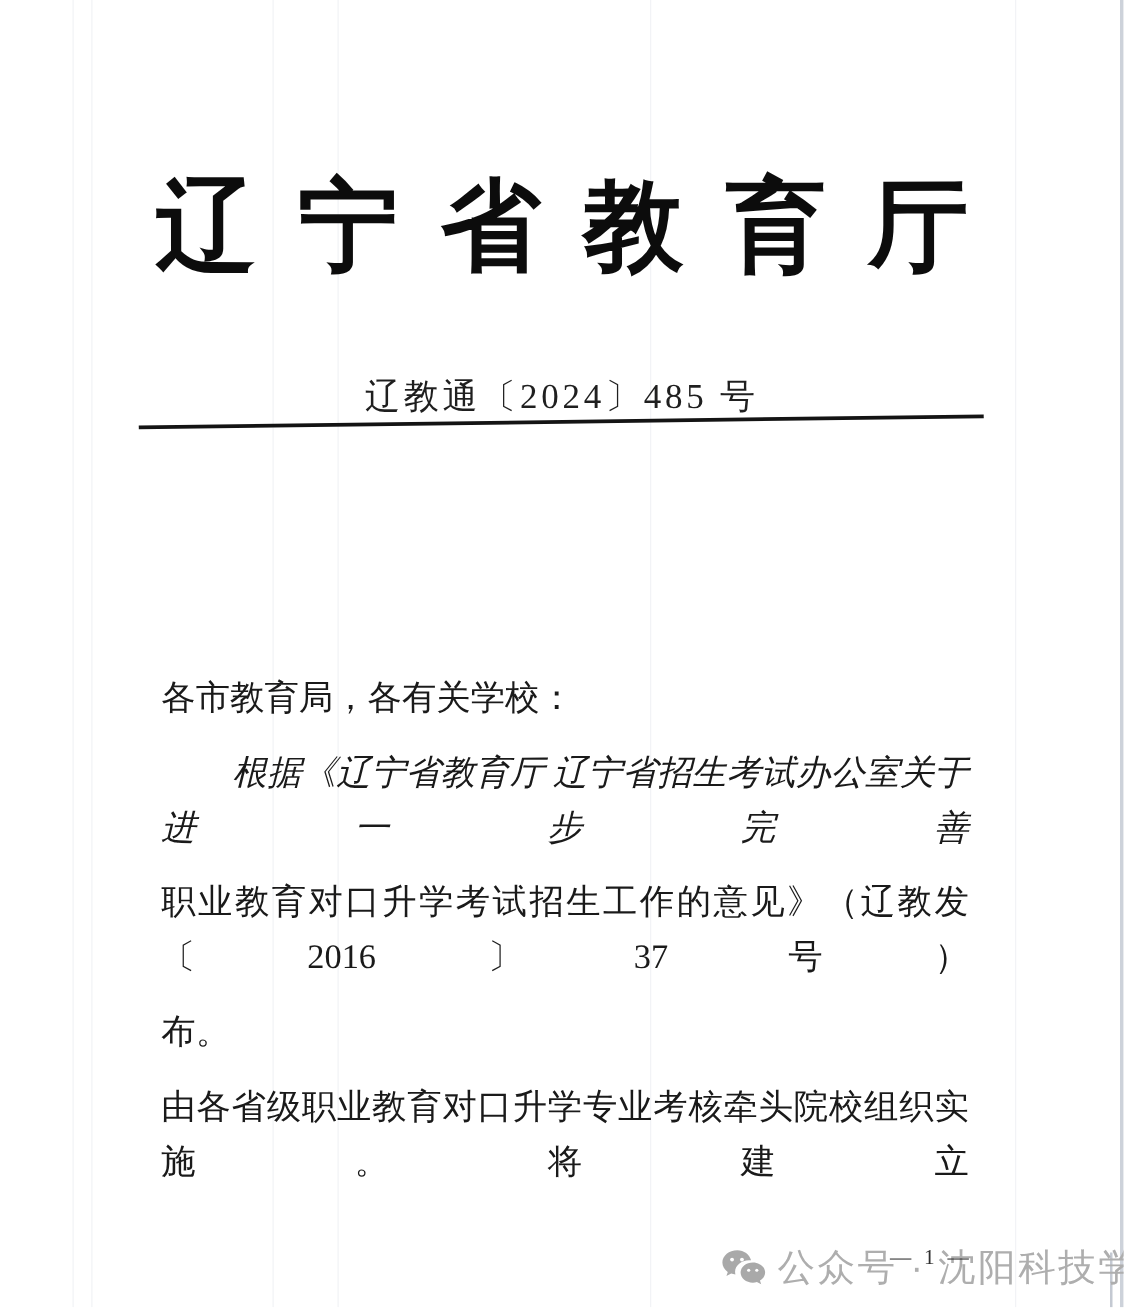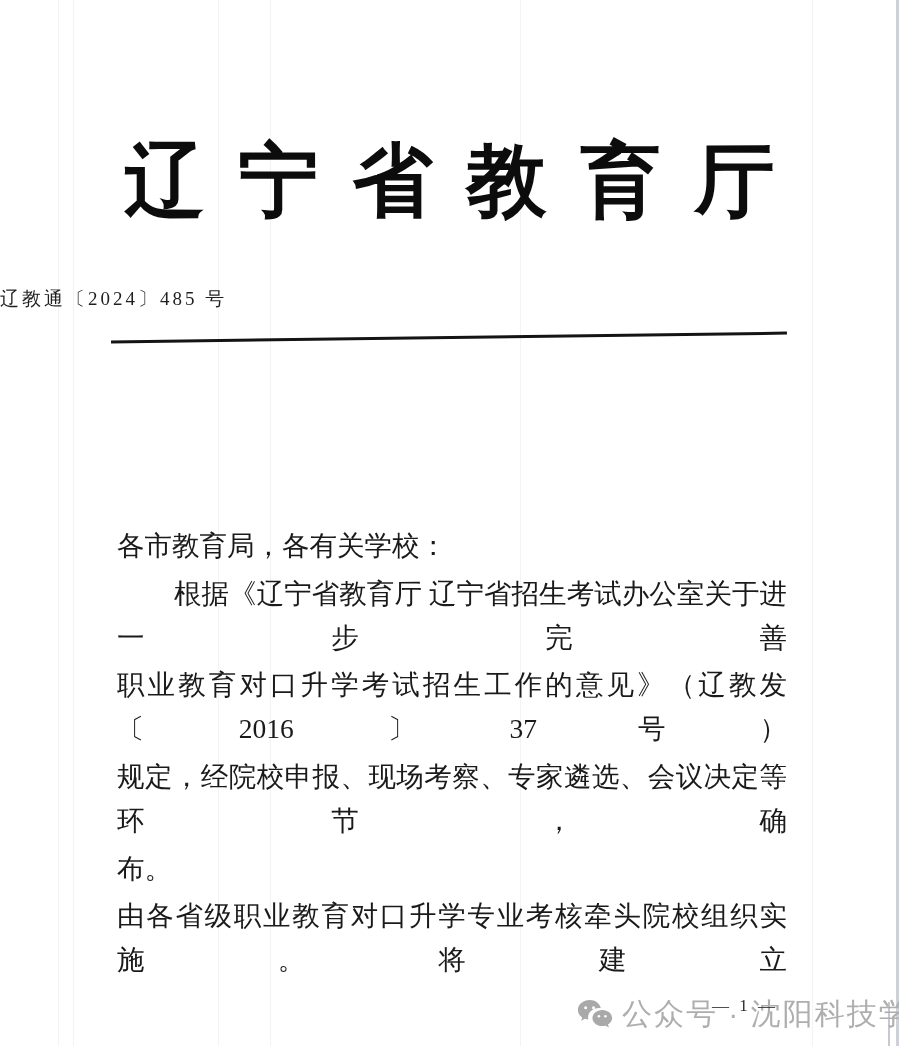--- a/index.html
+++ b/index.html
@@ -26,41 +26,42 @@
     background: #c4c9d2;
   }
   .letterhead {
     position: absolute; top: 128px; left: 0; right: 0;
     text-align: center;
     font-size: 80px; font-weight: 900; color: #0c0c0c;
     letter-spacing: 34px; text-indent: 34px;
     white-space: nowrap;
   }
   .doc-no {
-    position: absolute; top: 286px; left: 0; right: 0;
-    font-size: 19px; color: #1f1f1f; letter-spacing: 3px;
+    position: absolute; top: 298px; left: 0; right: 0;
+    text-align: center;
+    font-size: 28px; color: #1f1f1f; letter-spacing: 3px;
   }
   .rule {
     position: absolute; top: 336px; left: 111px; width: 676px; height: 3px;
     background: #141414;
     transform: rotate(-0.75deg);
   }
   .title {
     position: absolute; top: 381px; left: 0; right: 0; margin: 0;
     text-align: center;
     font-size: 33px; font-weight: 800; line-height: 46px; color: #070707;
   }
   .title span { display: block; }
   .body {
     position: absolute; top: 520px; left: 113px; width: 678px;
     font-size: 27.5px; line-height: 43.8px; color: #1a1a1a;
   }
-  .body p { margin: 4px; white-space: nowrap; }
+  .body p { margin: 16px; white-space: nowrap; }
   .body p.fill { white-space: normal; text-align: justify; text-align-last: justify; }
-  .body p.ind { text-indent: 57px; }
+  .body p.ind { text-indent: 57px; font-style: italic; }
   .footer {
     position: absolute; top: 994px; left: 577px;
     display: flex; align-items: center; gap: 9px;
     font-family: "Liberation Sans", "DejaVu Sans", sans-serif;
     color: #aeaeae;
   }
   .footer .wm-text { font-size: 30px; letter-spacing: 2px; white-space: nowrap; }
   .page-no {
     position: absolute; top: 996px; left: 712px;
     font-size: 17px; letter-spacing: 3px; color: #2f2f2f;
@@ -87,21 +88,20 @@
 
   <div class="doc-no">辽教通〔2024〕485 号</div>
 
   <div class="rule"></div>
 
 
   <div class="body">
     <p>各市教育局，各有关学校：</p>
     <p class="fill ind">根据《辽宁省教育厅 辽宁省招生考试办公室关于进一步完善</p>
     <p class="fill">职业教育对口升学考试招生工作的意见》（辽教发〔2016〕37 号）</p>
-    <p class="fill">规定，经院校申报、现场考察、专家遴选、会议决定等环节，确</p>
     <p>布。</p>
     <p class="fill">由各省级职业教育对口升学专业考核牵头院校组织实施。将建立</p>
 
   </div>
 
   <div class="footer">
     <svg class="wechat-icon" viewBox="0 0 40 34" xmlns="http://www.w3.org/2000/svg">
       <g fill="#a9a9a9">
         <path d="M14.3 1C6.9 1 1 5.9 1 12c0 3.4 1.9 6.4 4.8 8.4L4.6 24l4.2-2.2c1.2.4 2.5.7 3.8.8-.2-.7-.3-1.5-.3-2.3 0-5.8 5.6-10.4 12.4-10.4.6 0 1.2 0 1.8.1C25.2 4.7 20.2 1 14.3 1z"></path>
         <path d="M39 20.9c0-5-4.9-9-10.9-9s-10.9 4-10.9 9 4.9 9 10.9 9c1.3 0 2.5-.2 3.6-.5l3.8 2-1.1-3.3C37.2 26.4 39 23.8 39 20.9z"></path>

